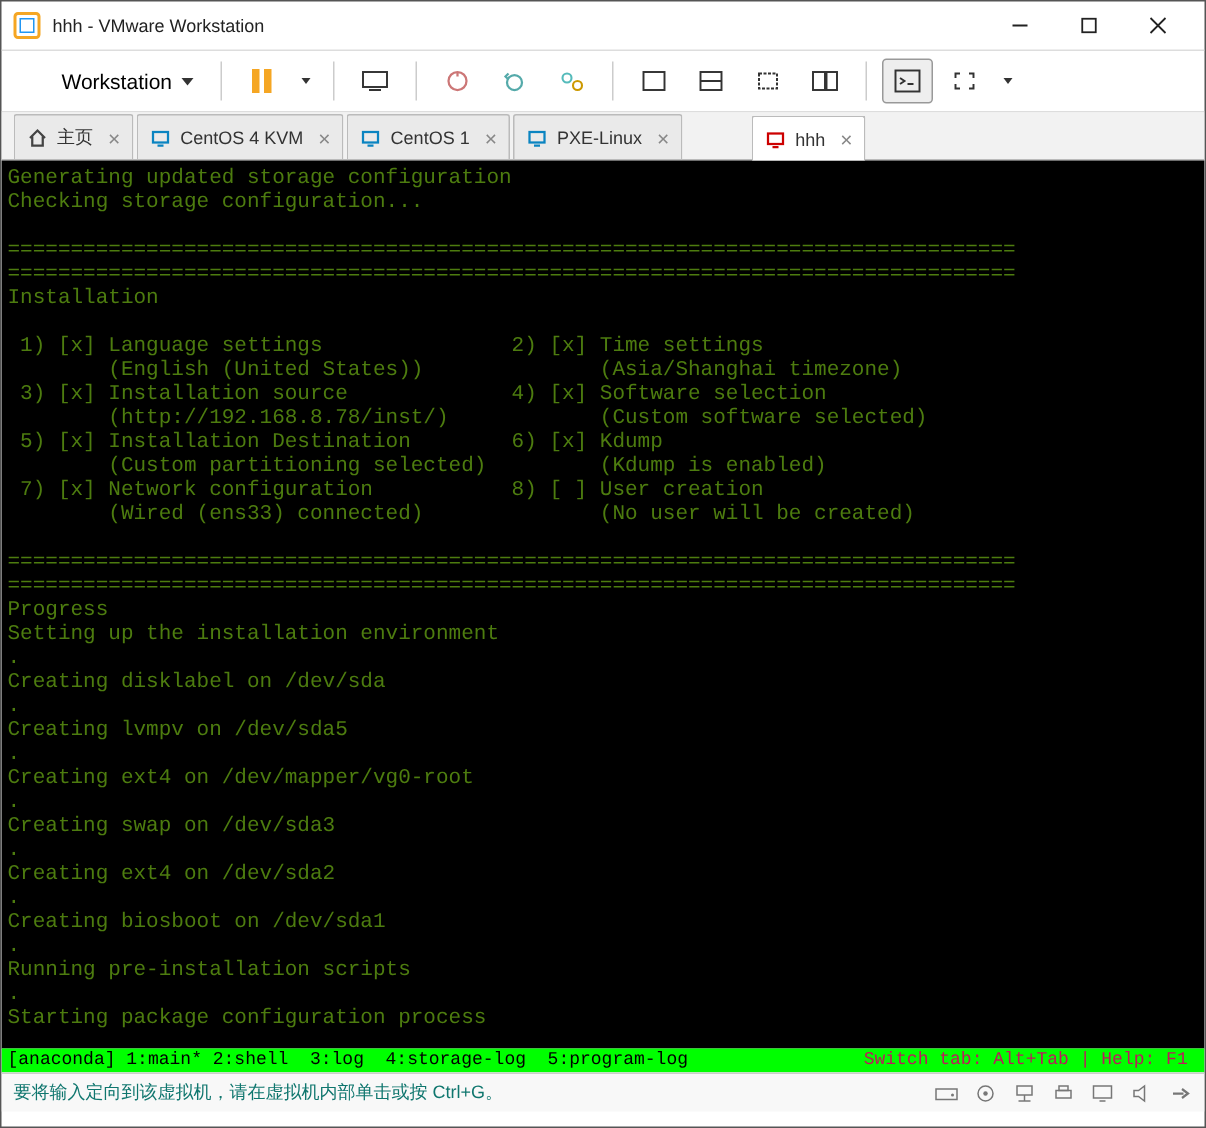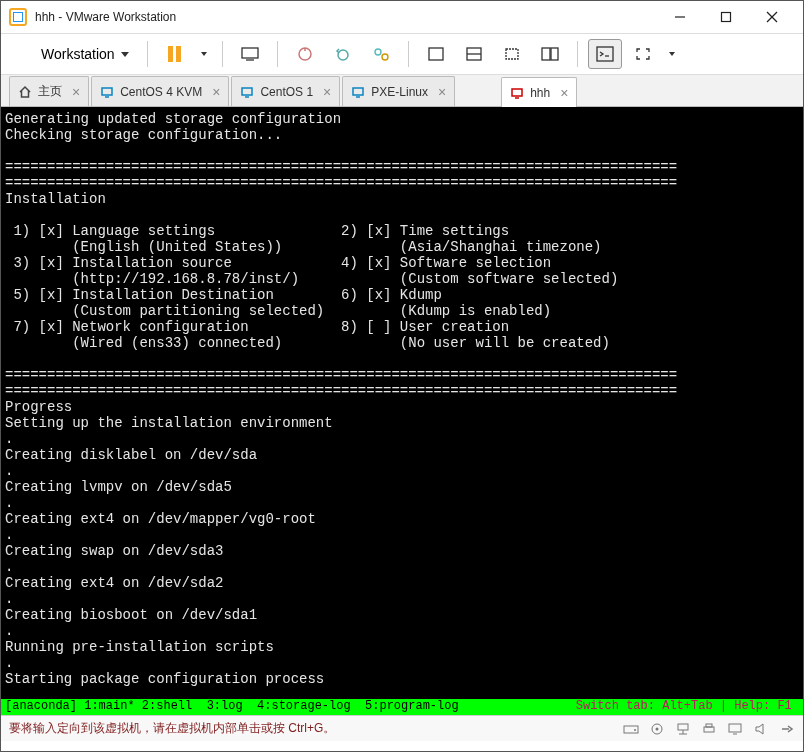--- a/index.html
+++ b/index.html
@@ -27,25 +27,25 @@
 
 .tabrow { height: 32px; display: flex; align-items: flex-end; padding-left: 8px; background: #f2f2f2; border-bottom: 1px solid #bbb; text-align: center; }
 .tab { height: 30px; border: 1px solid #bbb; border-bottom: none; background: #eaeaea; display: flex; align-items: center; padding: 0 8px; gap: 6px; font-size: 12px; color: #333; margin-right: 2px; border-radius: 2px 2px 0 0; }
 .tab.active { background: #fff; position: relative; top: 1px; margin-left: 44px; }
 .tab .close { color: #888; font-size: 14px; margin-left: 4px; }
 .tab-icon { width: 14px; height: 14px; }
 .tab-icon.home { fill: none; stroke: #444; stroke-width: 1.5; }
 .tab-icon.vm { fill: none; stroke: #0a84c1; stroke-width: 1.5; }
 .tab-icon.vm2 { fill: none; stroke: #c00; stroke-width: 1.5; }
 
-.console { background: #000; color: #e5e5e5; font-family: "Courier New", monospace; font-size: 14px; line-height: 16px; height: 592px; padding: 4px 4px 0 4px; white-space: pre; overflow: hidden; }
+.console { background: #000; color: #4d7c0f; font-family: "Courier New", monospace; font-size: 14px; line-height: 16px; height: 592px; padding: 4px 4px 0 4px; white-space: pre; overflow: hidden; }
 .statusline { background: #00ff00; color: #000; font-family: Liberation Mono, monospace; font-size: 12px; height: 16px; padding: 0 4px; white-space: pre; display: flex; }
 .statusline .right { color: #be185d; margin-left: auto; }
 
-.footer { height: 26px; border-top: 1px solid #ccc; display: flex; align-items: center; padding: 0 8px; font-size: 12px; color: #7f1d1d; background: #f8f8f8; }
+.footer { height: 26px; border-top: 1px solid #ccc; display: flex; align-items: center; padding: 0 8px; font-size: 12px; color: #0f766e; background: #f8f8f8; }
 .footer-icons { margin-left: auto; display: flex; gap: 10px; color: #777; }
 .footer-icons svg { width: 16px; height: 14px; }
 </style>
 </head>
 <body>
 
 <div class="titlebar">
   <span class="icon-box"></span>
   <span class="titlebar-text">hhh - VMware Workstation</span>
   <div class="win-controls">

